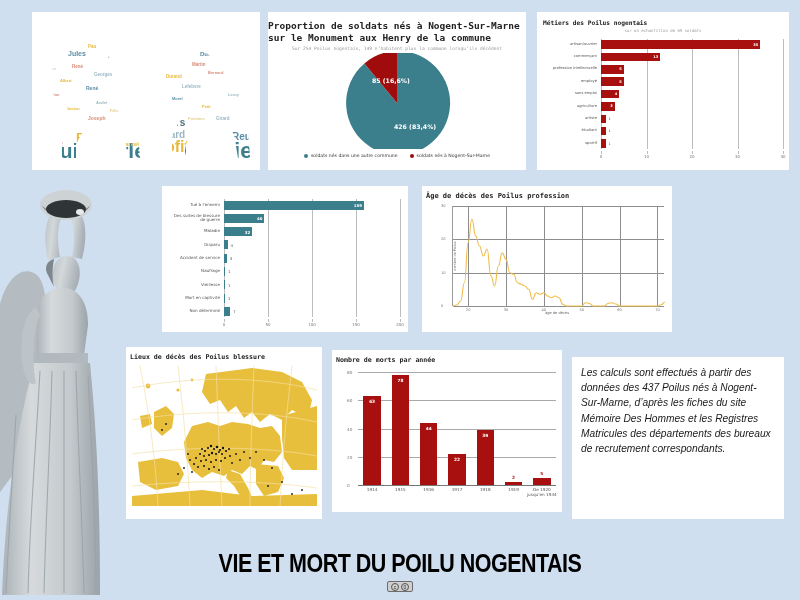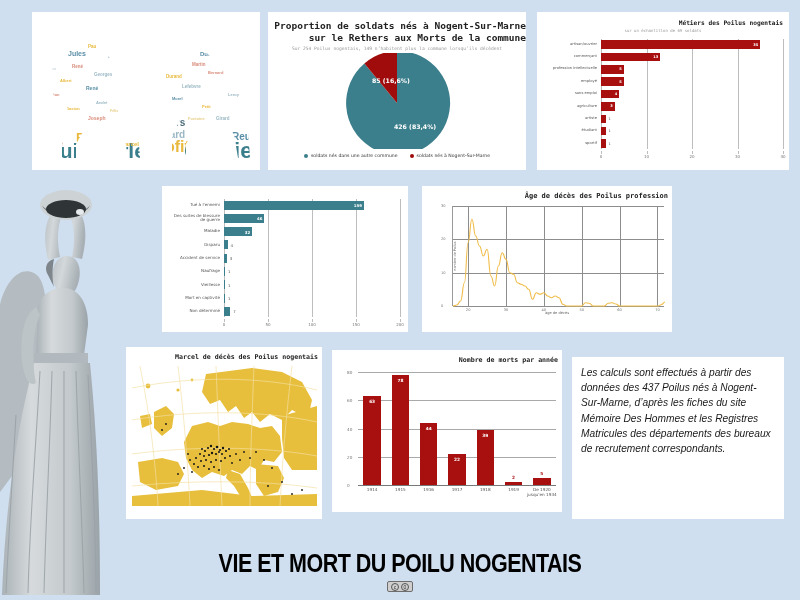--- a/index.html
+++ b/index.html
@@ -10,21 +10,21 @@
     position: relative;
   }
   .poster { position: absolute; inset: 0; background: #cfdff0; }
 
   
   .statue-wrap { position: absolute; left: 0; top: 165px; width: 118px; height: 435px; overflow: hidden; }
   .statue-svg { position: absolute; left: -4px; top: 0; }
 
   
   .card { position: absolute; background: #ffffff; }
-  .chart-title { text-align: right; font-family: "DejaVu Sans Mono", monospace; font-weight: bold; color: #222; }
+  .chart-title { text-align: left; font-family: "DejaVu Sans Mono", monospace; font-weight: bold; color: #222; }
   .chart-sub { text-align: center; font-family: "DejaVu Sans Mono", monospace; color: #9a9a9a; }
 
   
   #wordcloud { left: 32px; top: 12px; width: 228px; height: 158px; }
   .wc-svg { display:block; }
 
   
   #pie-card { left: 268px; top: 12px; width: 258px; height: 158px; padding-top: 8px; }
   #pie-card .chart-title { font-size: 9.5px; line-height: 11.5px; }
   #pie-card .chart-sub { font-size: 4.6px; margin-top: 3px; }
@@ -216,21 +216,21 @@
         <text x="196" y="84" font-size="4" fill="#9bb8c4">Leroy</text>
         <text x="124" y="118" font-size="4" fill="#5b8fa8">Simon</text>
         <text x="186" y="140" font-size="5" fill="#c97f6e">Roger</text>
       </g>
     </svg>
   </div>
 
   <div class="card" id="pie-card">
     <div class="chart-title">
       <div>Proportion de soldats nés à Nogent-Sur-Marne</div>
-      <div>sur le Rethers aux Morts de la commune</div>
+      <div>sur le Monument aux Henry de la commune</div>
     </div>
     <div class="chart-sub">Sur 254 Poilus nogentais, 149 n’habitent plus la commune lorsqu’ils décèdent</div>
 
     <div class="pie-area">
       <svg width="258" height="96" viewBox="0 0 258 96" style="display:block">
 
         <path d="M129,50 L129,-2 A52,52 0 1 1 96.4,10.4 Z" fill="#3c7f8c"></path>
 
         <path d="M129,50 L96.4,10.4 A52,52 0 0 1 129,-2 Z" fill="#a00c0c"></path>
       </svg>
@@ -477,21 +477,21 @@
         <div class="age-xtick" style="left: 204.429px;">70</div>
         <div class="hline" style="top: 100px;"></div>
         <svg width="212" height="101" style="position:absolute;left:0;top:0;overflow:visible">
           <path d="M0.0,100.0 C1.9,100.0 1.9,99.0 3.8,99.0 C5.7,99.0 5.7,95.0 7.6,95.0 C9.5,95.0 9.5,76.7 11.4,76.7 C13.3,76.7 13.3,36.7 15.1,36.7 C17.0,36.7 17.0,13.3 18.9,13.3 C20.8,13.3 20.8,30.0 22.7,30.0 C24.6,30.0 24.6,40.0 26.5,40.0 C28.4,40.0 28.4,50.0 30.3,50.0 C32.2,50.0 32.2,43.3 34.1,43.3 C36.0,43.3 36.0,70.0 37.9,70.0 C39.8,70.0 39.8,80.0 41.6,80.0 C43.5,80.0 43.5,60.0 45.4,60.0 C47.3,60.0 47.3,46.7 49.2,46.7 C51.1,46.7 51.1,53.3 53.0,53.3 C54.9,53.3 54.9,66.7 56.8,66.7 C58.7,66.7 58.7,68.3 60.6,68.3 C62.5,68.3 62.5,76.7 64.4,76.7 C66.3,76.7 66.3,78.3 68.1,78.3 C70.0,78.3 70.0,80.0 71.9,80.0 C73.8,80.0 73.8,83.3 75.7,83.3 C77.6,83.3 77.6,93.3 79.5,93.3 C81.4,93.3 81.4,86.7 83.3,86.7 C85.2,86.7 85.2,88.3 87.1,88.3 C89.0,88.3 89.0,86.7 90.9,86.7 C92.8,86.7 92.8,90.0 94.6,90.0 C96.5,90.0 96.5,91.7 98.4,91.7 C100.3,91.7 100.3,90.0 102.2,90.0 C104.1,90.0 104.1,91.7 106.0,91.7 C107.9,91.7 107.9,98.3 109.8,98.3 C111.7,98.3 111.7,100.0 113.6,100.0 C115.5,100.0 115.5,100.0 117.4,100.0 C119.3,100.0 119.3,100.0 121.1,100.0 C123.0,100.0 123.0,100.0 124.9,100.0 C126.8,100.0 126.8,100.0 128.7,100.0 C130.6,100.0 130.6,96.7 132.5,96.7 C134.4,96.7 134.4,97.3 136.3,97.3 C138.2,97.3 138.2,100.0 140.1,100.0 C142.0,100.0 142.0,100.0 143.9,100.0 C145.8,100.0 145.8,100.0 147.6,100.0 C149.5,100.0 149.5,100.0 151.4,100.0 C153.3,100.0 153.3,97.3 155.2,97.3 C157.1,97.3 157.1,96.7 159.0,96.7 C160.9,96.7 160.9,98.0 162.8,98.0 C164.7,98.0 164.7,100.0 166.6,100.0 C168.5,100.0 168.5,100.0 170.4,100.0 C172.3,100.0 172.3,100.0 174.1,100.0 C176.0,100.0 176.0,100.0 177.9,100.0 C179.8,100.0 179.8,100.0 181.7,100.0 C183.6,100.0 183.6,100.0 185.5,100.0 C187.4,100.0 187.4,100.0 189.3,100.0 C191.2,100.0 191.2,100.0 193.1,100.0 C195.0,100.0 195.0,100.0 196.9,100.0 C198.8,100.0 198.8,100.0 200.6,100.0 C202.5,100.0 202.5,100.0 204.4,100.0 C206.3,100.0 206.3,98.7 208.2,98.7 C210.1,98.7 210.1,96.0 212.0,96.0" fill="none" stroke="#f0bd4a" stroke-width="1.1"></path>
         </svg>
       </div>
     <div class="xlab">âge de décès</div>
   </div>
 
   <div class="card" id="map-card">
-    <div class="chart-title">Marcel de décès des Poilus nogentais</div>
+    <div class="chart-title">Lieux de décès des Poilus blessure</div>
     <div class="map-box">
       <svg width="185" height="140" viewBox="0 0 185 140">
         <rect width="185" height="140" fill="#ffffff"></rect>
         <g fill="#e8bf3c">
 
           <path d="M74,8 L120,2 L150,6 L170,16 L180,34 L176,52 L160,44 L150,54 L138,48 L128,56 L120,46 L112,52 L104,40
                    L96,46 L88,34 L78,38 L70,26 Z"></path>
 
           <path d="M150,50 L185,40 L185,104 L160,104 L152,92 L150,72 Z"></path>
 

